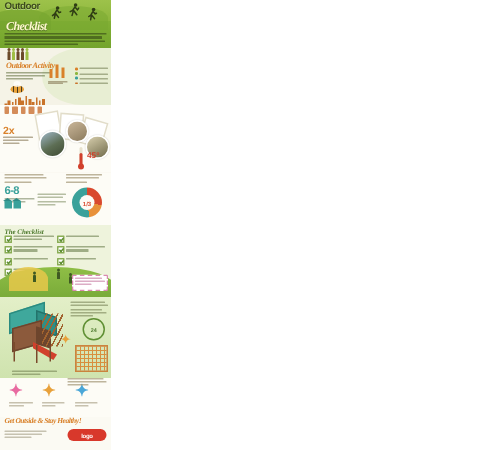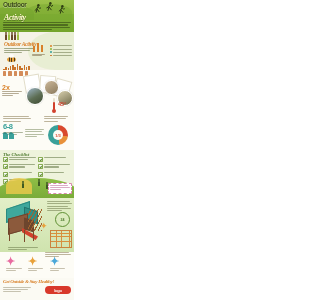--- a/index.html
+++ b/index.html
@@ -163,21 +163,21 @@
 </head>
 <body>
 
 <div id="page">
 
   <div id="header">
     <div id="hdr-sky"></div>
     <div class="hill" id="hill1"></div>
     <div class="hill" id="hill2"></div>
     <div id="title-main">Outdoor</div>
-    <div id="title-script">Activity</div>
+    <div id="title-script">Checklist</div>
 
     <div class="runner" style="left:34px;top:4px;">
       <svg width="7" height="9" viewBox="0 0 7 9">
           <circle cx="4.4" cy="1.3" r="1.2" fill="#2f3d14"></circle>
           <path d="M4 2.6 L2.6 5 L1 6.4 M4 2.6 L5.4 4.4 L6.6 4 M3 5 L2.2 8.2 M3.2 5.2 L5 7.6" stroke="#2f3d14" stroke-width="1" fill="none" stroke-linecap="round"></path>
         </svg>
     </div>
     <div class="runner" style="left:46px;top:2px;">
       <svg width="7" height="9" viewBox="0 0 7 9">
           <circle cx="4.4" cy="1.3" r="1.2" fill="#2f3d14"></circle>

